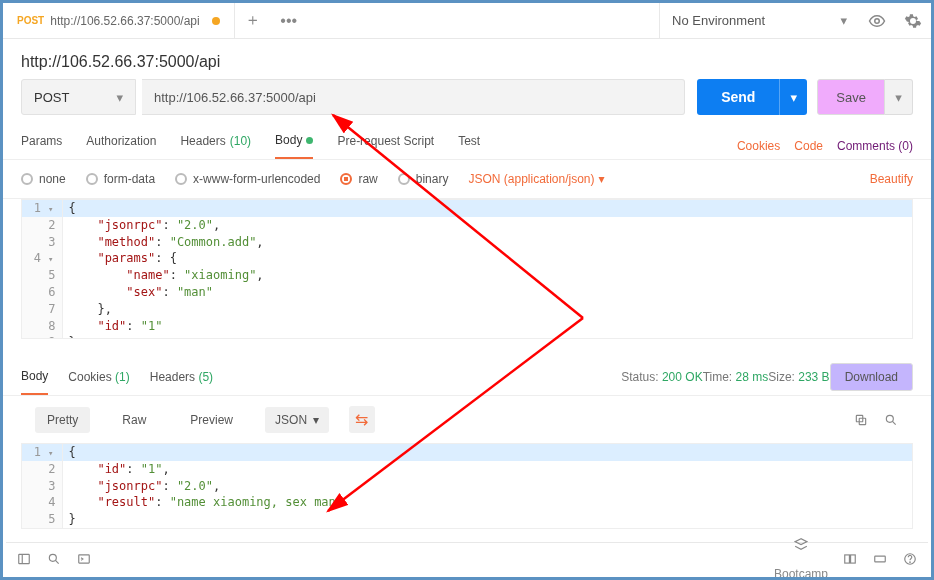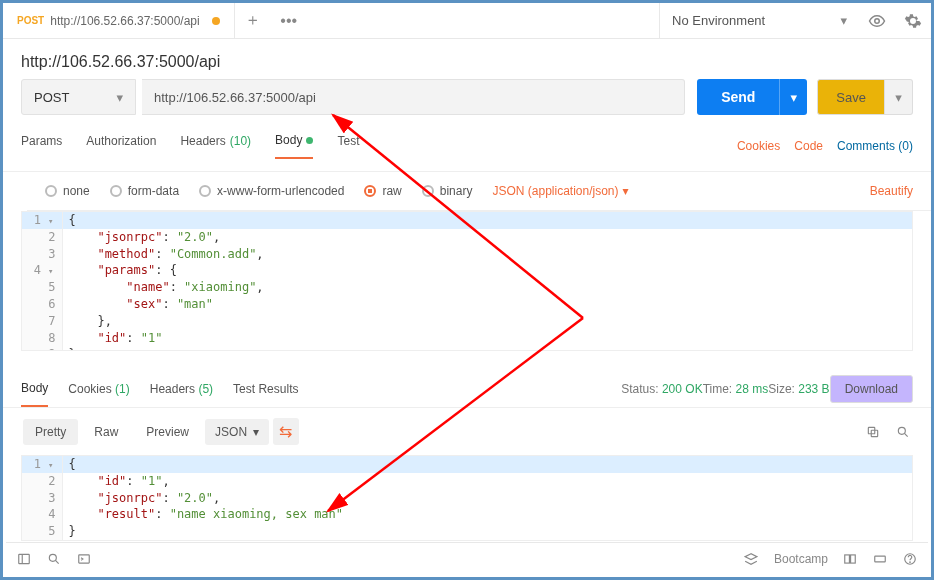--- a/index.html
+++ b/index.html
@@ -18,33 +18,33 @@
   .title-bar { padding: 14px 18px 8px; font-size: 16px; color: #333; }
 
   .req-row { display: flex; align-items: stretch; padding: 0 18px; gap: 6px; }
   .method-sel { display: flex; align-items: center; background: #f3f3f3; border: 1px solid #e2e2e2; border-radius: 3px 0 0 3px; padding: 0 12px; width: 115px; height: 36px; }
   .method-sel .chev { margin-left: auto; color: #888; }
   .url-in { flex: 1; border: 1px solid #e2e2e2; border-left: none; border-radius: 0 3px 3px 0; padding: 0 12px; height: 36px; background: #f3f3f3; color: #555; display: flex; align-items: center; }
   .send-btn { display: flex; align-items: stretch; margin-left: 6px; }
   .send-main { background: #0d7ef2; color: #fff; border: none; padding: 0 24px; font-size: 14px; font-weight: 600; border-radius: 3px 0 0 3px; }
   .send-drop { background: #0d7ef2; border-left: 1px solid rgba(255,255,255,0.3); color: #fff; width: 28px; display: flex; align-items: center; justify-content: center; border-radius: 0 3px 3px 0; }
   .save-btn { display: flex; align-items: stretch; margin-left: 4px; }
-  .save-main { background: #eab308; border: 1px solid #ddd; color: #555; padding: 0 18px; font-size: 13px; border-radius: 3px 0 0 3px; }
+  .save-main { background: #f0abfc; border: 1px solid #ddd; color: #555; padding: 0 18px; font-size: 13px; border-radius: 3px 0 0 3px; }
   .save-drop { background: #f2f2f2; border: 1px solid #ddd; border-left: none; width: 28px; display: flex; align-items: center; justify-content: center; color: #888; border-radius: 0 3px 3px 0; }
 
-  .req-tabs { display: flex; align-items: center; padding: 18px 18px 12px; gap: 24px; border-bottom: 1px solid #eee; }
+  .req-tabs { display: flex; align-items: center; padding: 18px 18px 0; gap: 24px; border-bottom: 1px solid #eee; }
   .req-tab { padding-bottom: 10px; color: #555; cursor: pointer; font-size: 12px; display: flex; align-items: center; gap: 4px; }
   .req-tab.active { color: #333; border-bottom: 2px solid #f26b3a; font-weight: 500; }
   .req-tab .count { color: #2fa764; text-align: center; }
   .req-tab .gdot { width: 7px; height: 7px; border-radius: 50%; background: #3eb66f; }
   .req-tabs .right { margin-left: auto; display: flex; gap: 14px; }
   .link-orange { color: #f26b3a; cursor: pointer; font-size: 12px; }
-  .link-faded { color: #0369a1; font-size: 12px; }
-
-  .body-type-row { display: flex; align-items: flex-end; padding: 12px 18px; gap: 20px; border-bottom: 1px solid #eee; margin-left: 24px; }
+  .link-faded { color: #701a75; font-size: 12px; }
+
+  .body-type-row { display: flex; align-items: flex-end; padding: 12px 18px; gap: 20px; border-bottom: 1px solid #eee; }
   .radio-item { display: flex; align-items: center; gap: 6px; color: #555; font-size: 12px; }
   .radio { width: 12px; height: 12px; border-radius: 50%; border: 2px solid #bbb; }
   .radio.sel { border-color: #f26b3a; background: radial-gradient(#f26b3a 0 40%, #fff 41% 100%); }
   .raw-type { color: #f26b3a; font-size: 12px; display: flex; align-items: center; gap: 4px; }
   .beautify { margin-left: auto; color: #f26b3a; font-size: 12px; }
 
   .code { font-family: Consolas, Monaco, monospace; font-size: 12px; }
   .gutter { width: 40px; text-align: right; color: #999; padding: 0 8px 0 0; border-right: 1px solid #eee; user-select: none; background: #fafafa; }
   .code-table { border-collapse: collapse; width: 100%; }
   .code-table td { padding: 0 6px; line-height: 1.4; vertical-align: top; }
@@ -56,32 +56,32 @@
   .req-code-box { border: 1px solid #eee; margin: 0 18px; max-height: 140px; overflow: hidden; }
 
   .resp-tabs-row { display: flex; align-items: center; padding: 0 18px; margin-top: 20px; border-bottom: 1px solid #eee; }
   .resp-tab { padding: 10px 0; margin-right: 20px; color: #555; font-size: 12px; cursor: pointer; }
   .resp-tab.active { color: #333; border-bottom: 2px solid #f26b3a; font-weight: 500; }
   .resp-tab .count-green { color: #2fa764; }
   .resp-meta { margin-left: auto; display: flex; align-items: center; font-size: 12px; color: #777; }
   .resp-meta .val-green { color: #2fa764; }
   .download-btn { background: #c4b5fd; border: 1px solid #ddd; color: #555; padding: 6px 14px; border-radius: 3px; font-size: 12px; }
 
-  .resp-viewtabs { display: flex; align-items: center; padding: 10px 20px; gap: 4px; }
+  .resp-viewtabs { display: flex; align-items: center; padding: 10px 32px; gap: 20px; }
   .viewtab { padding: 6px 12px; color: #555; font-size: 12px; cursor: pointer; border-radius: 3px; }
   .viewtab.active { background: #f0f0f0; }
   .json-sel { background: #f0f0f0; padding: 6px 10px; font-size: 12px; color: #555; display: flex; align-items: center; gap: 6px; border-radius: 3px; }
   .wrap-btn { background: #f0f0f0; padding: 4px 6px; color: #f26b3a; border-radius: 3px; font-size: 16px; }
   .resp-viewtabs .rside { margin-left: auto; display: flex; gap: 14px; color: #888; }
 
   .resp-code-box { border: 1px solid #eee; margin: 0 18px; }
 
   .footer { position: absolute; bottom: 3px; left: 3px; right: 3px; height: 32px; border-top: 1px solid #e8e8e8; display: flex; align-items: center; padding: 0 10px; gap: 14px; color: #888; font-size: 12px; background: #fff; }
   .footer .spacer { flex: 1; }
-  .footer .bootcamp { display: flex; align-items: center; gap: 16px; }
+  .footer .bootcamp { display: flex; align-items: center; gap: 16px; flex-direction: column; }
   .fic { width: 16px; height: 16px; display: inline-flex; align-items: center; justify-content: center; }
 
   svg.arrows { position: absolute; top: 0; left: 0; pointer-events: none; }
 </style>
 </head>
 <body>
 
 <div class="topbar">
   <div class="tab">
     <span class="method">POST</span>
@@ -132,20 +132,21 @@
   <div class="req-tab">Params</div>
   <div class="req-tab">Authorization</div>
   <div class="req-tab">
     <span>Headers</span>
     <span class="count">(10)</span>
   </div>
   <div class="req-tab active">
     <span>Body</span>
     <span class="gdot"></span>
   </div>
+  <div class="req-tab">Pre-request Script</div>
   <div class="req-tab">Test</div>
   <div class="right">
     <span class="link-orange">Cookies</span>
     <span class="link-orange">Code</span>
     <span class="link-faded">Comments (0)</span>
   </div>
 </div>
 
 <div class="body-type-row">
   <div class="radio-item">
@@ -215,21 +216,20 @@
           <td><span class="punct">}</span></td>
         </tr>
   </tbody>
     </table>
 </div>
 
 <div class="resp-tabs-row">
   <div class="resp-tab active">Body</div>
   <div class="resp-tab"><span>Cookies</span> <span class="count-green">(1)</span></div>
   <div class="resp-tab"><span>Headers</span> <span class="count-green">(5)</span></div>
-  <div class="resp-tab">Test Results</div>
   <div class="resp-meta">
     <span><span>Status:</span> <span class="val-green">200 OK</span></span>
     <span><span>Time:</span> <span class="val-green">28 ms</span></span>
     <span><span>Size:</span> <span class="val-green">233 B</span></span>
     <button class="download-btn">Download</button>
   </div>
 </div>
 
 <div class="resp-viewtabs">
   <div class="viewtab active">Pretty</div>

